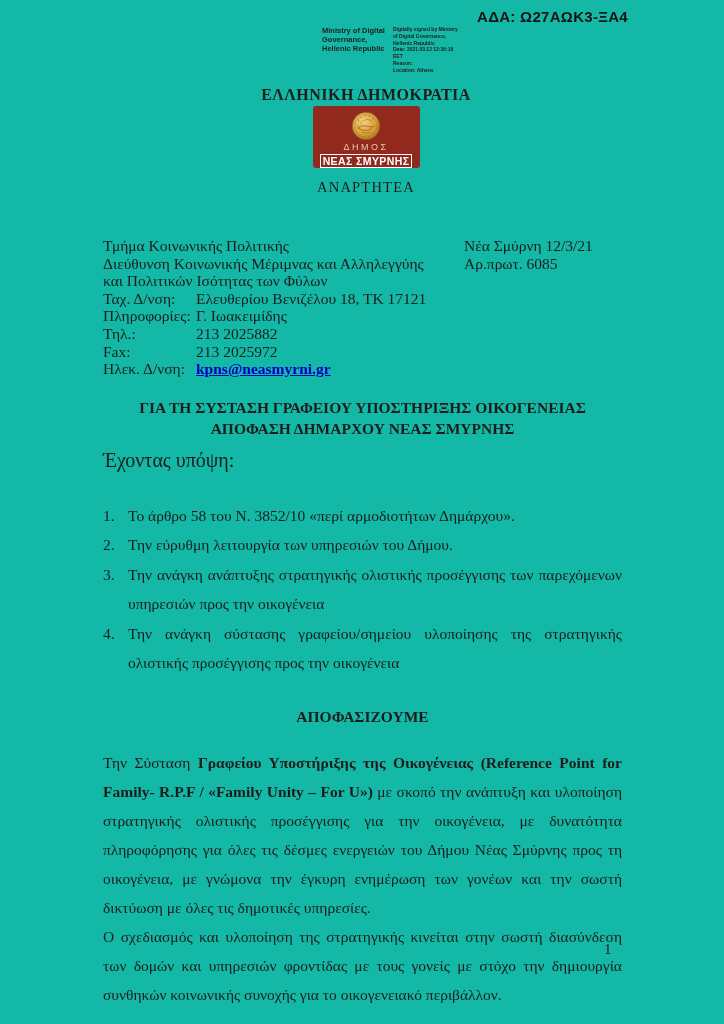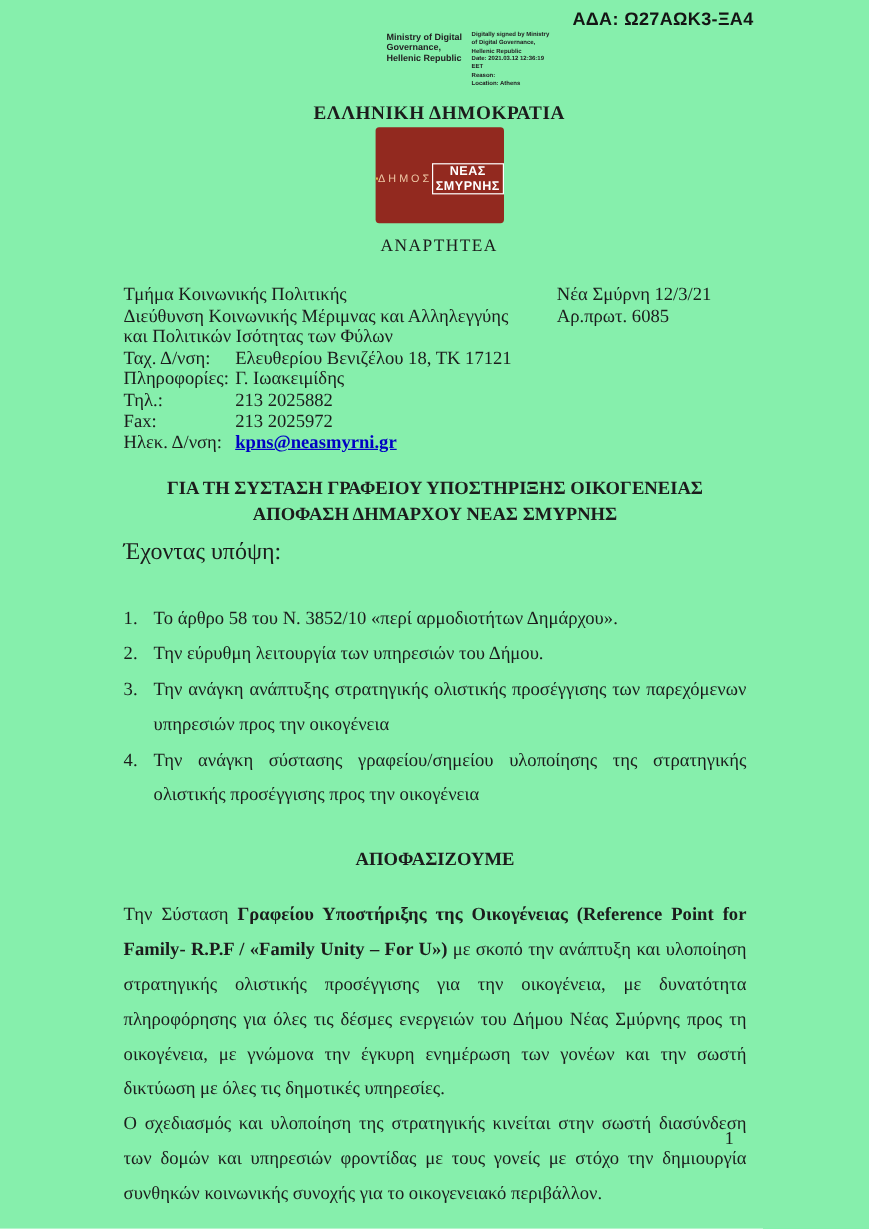--- a/index.html
+++ b/index.html
@@ -1,30 +1,30 @@
 <!DOCTYPE html>
 <html lang="el"><head>
 <meta charset="utf-8">
 <style>
   html,body{margin:0;padding:0;background:#fff;}
-  .page{position:relative;width:724px;height:1024px;background:#86efac;overflow:hidden;
+  .page{position:relative;width:724px;height:1024px;background:#14b8a6;overflow:hidden;
         font-family:"Liberation Serif","DejaVu Serif",serif;color:#1c1c1c;}
 
   
   .ada{position:absolute;left:477px;top:8px;font-family:"Liberation Sans","DejaVu Sans",sans-serif;
        font-size:15px;font-weight:700;letter-spacing:.3px;color:#141414;white-space:nowrap;}
   .stamp{position:absolute;left:322px;top:26px;display:flex;gap:5px;
          font-family:"Liberation Sans","DejaVu Sans",sans-serif;color:#222;}
   .stamp-signer{font-size:7.5px;font-weight:700;line-height:9px;width:66px;}
   .stamp-details{font-size:5px;font-weight:700;line-height:6.8px;width:80px;}
 
   
   .center-head{position:absolute;left:4px;top:86px;width:100%;text-align:center;}
   .republic{font-size:16px;font-weight:700;letter-spacing:.5px;}
-  .logo{display:inline-flex;align-items:center;width:107px;height:80px;
+  .logo{display:inline-flex;flex-direction:column;align-items:center;width:107px;height:62px;
         background:#92291f;border-radius:3px;margin-top:2px;padding-top:5px;box-sizing:border-box;}
   .coin{width:52px;height:52px;display:block;}
   .logo-dimos{font-family:"Liberation Sans","DejaVu Sans",sans-serif;font-size:9px;letter-spacing:2.5px;
               color:#eec8a6;line-height:11px;margin-top:1px;}
   .logo-city{font-family:"Liberation Sans","DejaVu Sans",sans-serif;font-size:10.5px;font-weight:700;
              color:#fff;border:1px solid #fff;padding:0 2px;line-height:12px;margin-top:1px;letter-spacing:.4px;}
   .anartitea{font-size:14.5px;letter-spacing:1.2px;margin-top:11px;}
 
   
   .content{position:absolute;left:103px;top:237px;width:519px;}

